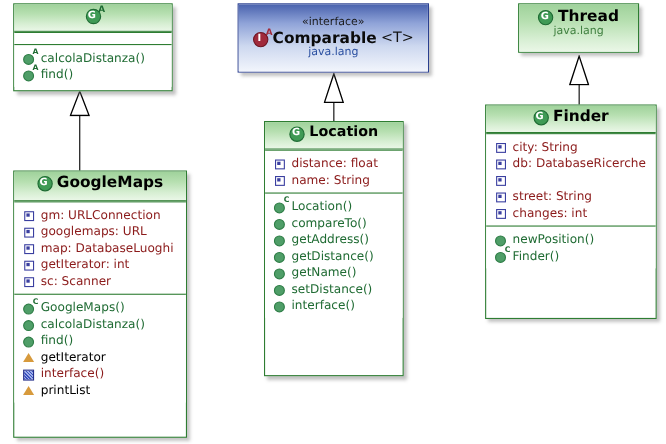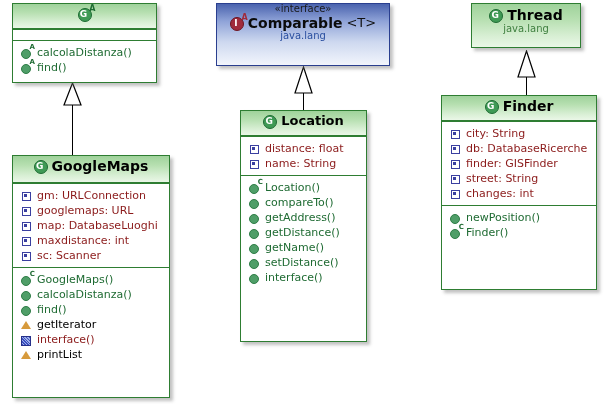--- a/index.html
+++ b/index.html
@@ -210,21 +210,21 @@
       <div class="member m-attr">
         <span class="ico field"></span>
         <span>googlemaps: URL</span>
       </div>
       <div class="member m-attr">
         <span class="ico field"></span>
         <span>map: DatabaseLuoghi</span>
       </div>
       <div class="member m-attr">
         <span class="ico field"></span>
-        <span>maxdistance: int</span>
+        <span>getIterator: int</span>
       </div>
       <div class="member m-attr">
         <span class="ico field"></span>
         <span>sc: Scanner</span>
       </div>
     </div>
     <div class="compartment div">
       <div class="member m-op">
         <span class="ico op">
             <span class="sup c">C</span>
@@ -248,21 +248,21 @@
         <span>interface()</span>
       </div>
       <div class="member m-err">
         <span class="ico warn"></span>
         <span>printList</span>
       </div>
     </div>
   </div>
 
   <div class="uml-box iface" style="left:216px;top:3px;width:174px;height:63px;">
-    <div class="hdr nobottom" style="height:100%;padding-top:0;">
+    <div class="hdr nobottom" style="height:100%;padding-top:12px;">
       <div class="hdr-stereo">«interface»</div>
       <div class="hdr-title" style="font-size:14px;margin-top:1px;">
         <span class="ticon">
           <span class="disc iface-disc"></span>
           <span class="glyph">I</span>
           <span class="tsup red">A</span>
         </span>
         <span>Comparable</span>
         <span class="hdr-generic">&lt;T&gt;</span>
       </div>
@@ -351,21 +351,20 @@
       <div class="member m-attr">
         <span class="ico field"></span>
         <span>city: String</span>
       </div>
       <div class="member m-attr">
         <span class="ico field"></span>
         <span>db: DatabaseRicerche</span>
       </div>
       <div class="member m-attr">
         <span class="ico field"></span>
-        <span>finder: GISFinder</span>
       </div>
       <div class="member m-attr">
         <span class="ico field"></span>
         <span>street: String</span>
       </div>
       <div class="member m-attr">
         <span class="ico field"></span>
         <span>changes: int</span>
       </div>
     </div>

